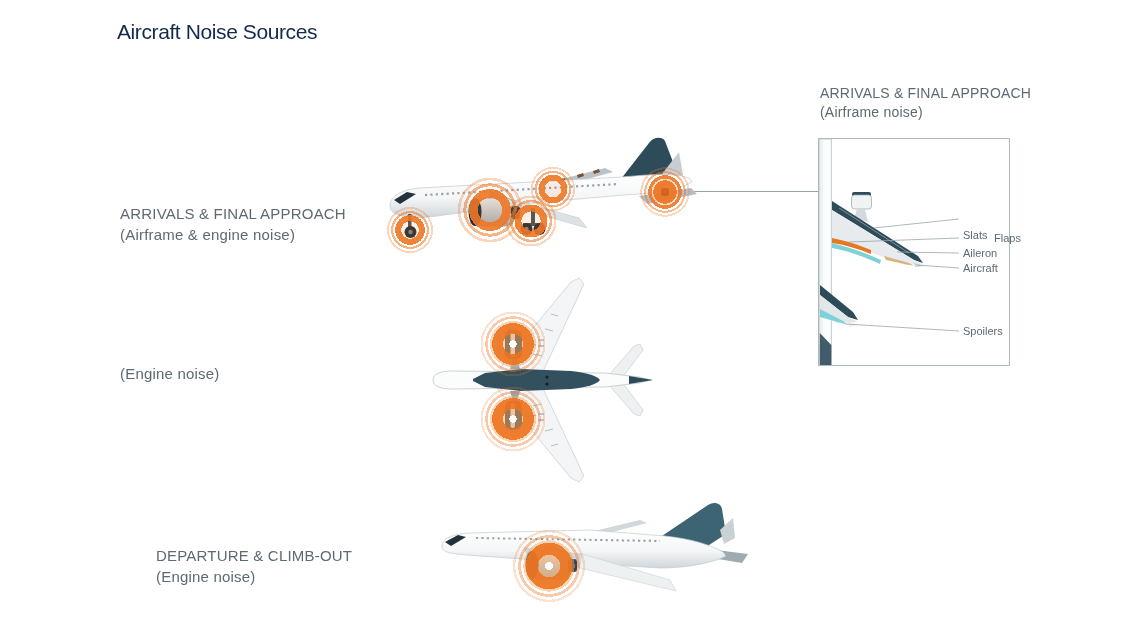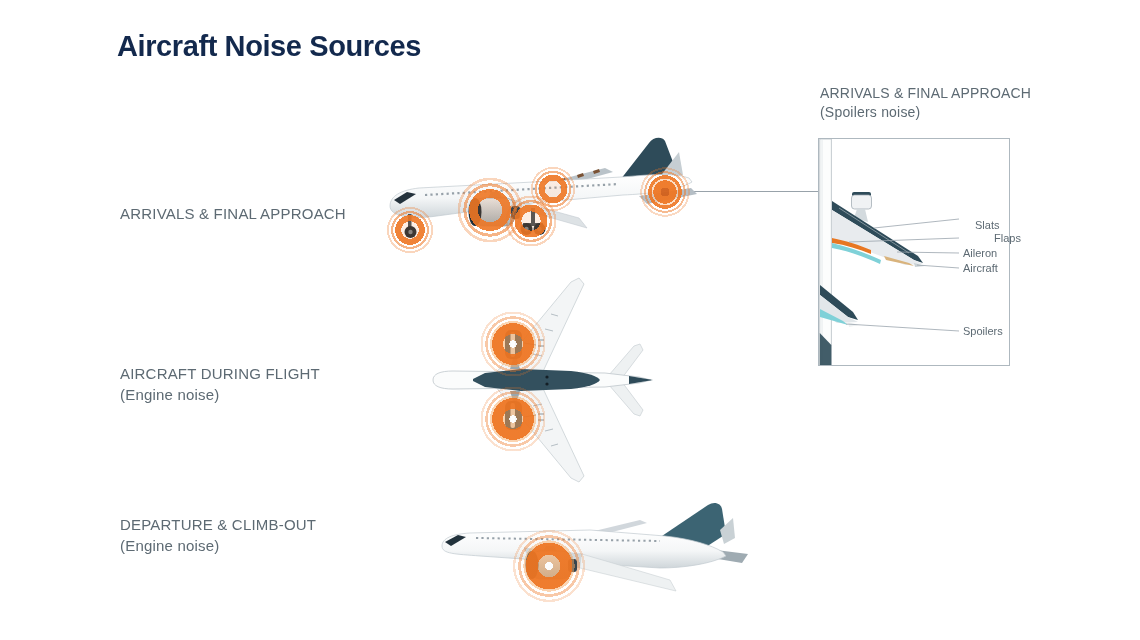--- a/index.html
+++ b/index.html
@@ -1,40 +1,40 @@
 <!DOCTYPE html>
 <html><head>
 <meta charset="utf-8">
 <style>
   html,body{margin:0;padding:0;background:#ffffff;}
   .canvas{
     position:relative;width:1140px;height:640px;overflow:hidden;background:#ffffff;
     font-family:"Liberation Sans", sans-serif;
   }
   .page-title{
-    position:absolute;left:117px;top:30px;margin:0;
-    font-size:29px;font-weight:bold;letter-spacing:-0.4px;color:#13294d;
+    position:absolute;left:117px;top:20px;margin:0;
+    font-size:21px;font-weight:normal;letter-spacing:-0.4px;color:#13294d;
   }
   .section-label{position:absolute;left:120px;color:#5d6a73;font-size:15px;line-height:20.5px;letter-spacing:0.2px;}
   #lbl-arrivals{top:204px;}
   #lbl-flight{top:364px;}
-  #lbl-departure{top:515px;}
+  #lbl-departure{top:546px;margin-left:36px;}
   .plane{position:absolute;z-index:1;}
   #plane-arrivals{left:383px;top:130px;}
   #plane-flight{left:425px;top:274px;}
   #plane-departure{left:430px;top:488px;}
   .connector{position:absolute;left:681px;top:191px;width:137px;height:1px;background:#98a2aa;z-index:0;}
   .panel-header{position:absolute;left:820px;top:84px;color:#5d6a73;font-size:14px;line-height:19px;letter-spacing:0.2px;}
   .detail-panel{
     position:absolute;left:818px;top:138px;width:190px;height:226px;
     border:1px solid #aeb8bf;background:#ffffff;box-sizing:content-box;z-index:1;
   }
   .panel-art{position:absolute;left:0;top:0;}
   .pl{position:absolute;left:144px;font-size:11px;line-height:14px;color:#5d6a73;white-space:nowrap;}
-  .pl0{top:79px;margin-left:12px;} .pl1{top:92px;padding-left:31px;} .pl2{top:107px;} .pl3{top:122px;} .pl4{top:185px;}
+  .pl0{top:89px;} .pl1{top:92px;padding-left:31px;} .pl2{top:107px;} .pl3{top:122px;} .pl4{top:185px;}
   #marker-layer{position:absolute;left:0;top:0;width:1140px;height:640px;z-index:2;pointer-events:none;}
   .noise-marker{position:absolute;border-radius:50%;}
   .v-ring{background:radial-gradient(circle closest-side,
     rgba(238,118,35,0.12) 0 32%, rgba(238,118,35,0.9) 32% 55%,
     rgba(255,255,255,0) 55% 62%, rgba(238,118,35,0.55) 62% 70%,
     rgba(255,255,255,0) 70% 78%, rgba(238,118,35,0.3) 78% 85%,
     rgba(255,255,255,0) 85%);}
   .v-solid{background:radial-gradient(circle closest-side,
     rgba(210,95,25,0.95) 0 16%, rgba(238,118,35,0.95) 16% 42%,
     rgba(250,200,160,0.6) 42% 48%, rgba(238,118,35,0.9) 48% 60%,
@@ -50,23 +50,23 @@
 </style>
 </head>
 <body>
 
 <div class="canvas">
 
   <h1 class="page-title">Aircraft Noise Sources</h1>
 
   <div class="section-label" id="lbl-arrivals">
     <div>ARRIVALS &amp; FINAL APPROACH</div>
+    <div>(Airframe &amp; engine noise)</div>
   </div>
   <div class="section-label" id="lbl-flight">
-    <div>AIRCRAFT DURING FLIGHT</div>
     <div>(Engine noise)</div>
   </div>
   <div class="section-label" id="lbl-departure">
     <div>DEPARTURE &amp; CLIMB-OUT</div>
     <div>(Engine noise)</div>
   </div>
 
   <svg class="plane" id="plane-arrivals" width="320" height="125" viewBox="0 0 320 125">
     <defs>
       <linearGradient id="fusG" x1="0" y1="0" x2="0" y2="1">
@@ -152,21 +152,21 @@
     <path d="M 116 58 L 112 66 L 128 66 L 124 58 Z" fill="#b9c2c8"></path>
     <rect x="100" y="63" width="42" height="28" rx="10" fill="url(#engG)" stroke="#8e9aa2" stroke-width="0.7"></rect>
     <ellipse cx="102" cy="77" rx="6.5" ry="14" fill="#202d36"></ellipse>
     <rect x="138" y="71" width="9" height="13" rx="3" fill="#37454e"></rect>
   </svg>
 
   <div class="connector"></div>
 
   <div class="panel-header">
     <div>ARRIVALS &amp; FINAL APPROACH</div>
-    <div>(Spoilers noise)</div>
+    <div>(Airframe noise)</div>
   </div>
 
   <div class="detail-panel">
     <svg class="panel-art" width="190" height="226" viewBox="0 0 190 226">
       <rect x="0.8" y="0" width="11.5" height="226" fill="#fcfdfd" stroke="#b6bec4" stroke-width="0.8"></rect>
       <line x1="3" y1="0" x2="3" y2="226" stroke="#dfe4e7" stroke-width="0.8"></line>
       <path d="M 0.8 194 L 12.3 206 L 12.3 226 L 0.8 226 Z" fill="#2e4b59" opacity="0.9"></path>
       <rect x="33" y="53" width="19" height="5" rx="2" fill="#2e4b59"></rect>
       <rect x="32.5" y="56" width="20" height="14" rx="3" fill="#f0f2f4" stroke="#9aa5ad" stroke-width="0.7"></rect>
       <path d="M 38 70 L 35 79 L 49 83 L 46 70 Z" fill="#d3dade"></path>

